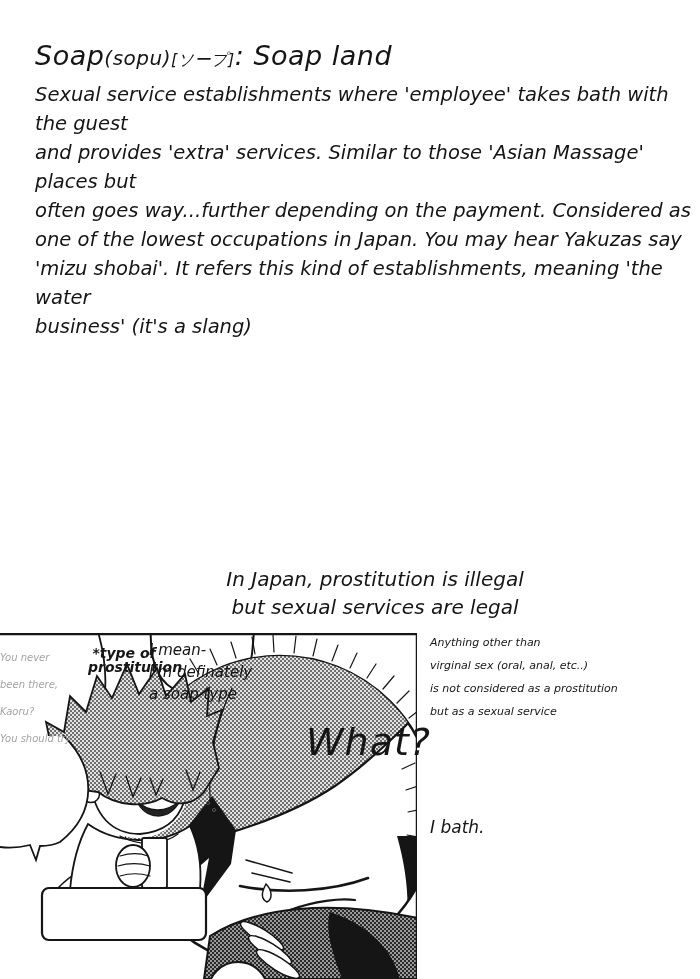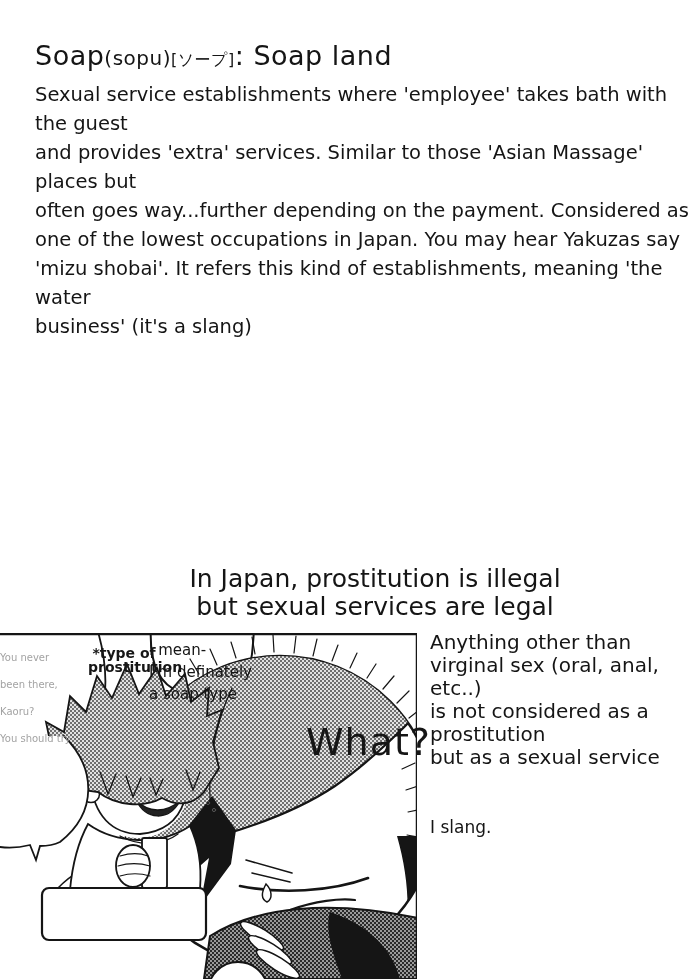--- a/index.html
+++ b/index.html
@@ -1,36 +1,36 @@
 <!DOCTYPE html>
 <html><head>
 <meta charset="utf-8">
 <style>
   html,body{margin:0;padding:0;background:#fff;}
   .page{position:relative;width:700px;height:979px;background:#ffffff;overflow:hidden;
         font-family:"DejaVu Sans",sans-serif;color:#151515;}
-  .comic{}
+  .comic{font-style:italic;}
   .abs{position:absolute;}
   .pre{white-space:pre-line;}
   
   .title{left:35px;top:40px;font-size:27px;letter-spacing:.5px;}
   .title .small{font-size:20px;}
   .title .smaller{font-size:16px;}
   .definition{left:35px;top:80px;width:662px;font-size:19.5px;line-height:29px;}
-  .center-note{left:170px;top:565px;width:410px;text-align:center;font-size:25px;line-height:28px;}
+  .center-note{left:170px;top:565px;width:410px;text-align:center;font-size:20px;line-height:28px;}
   
   .bubble-text{color:#a3a3a3;font-size:10px;line-height:27px;}
   .t-you-never{left:0px;top:644px;width:104px;}
   .t-footnote{left:88px;top:646px;width:72px;text-align:center;font-size:14px;line-height:14px;
               font-weight:bold;color:#161616;}
   .t-i-mean{left:149px;top:639px;width:108px;text-align:left;font-size:15px;line-height:22px;}
   .t-what{left:306px;top:720px;font-size:38px;letter-spacing:1px;}
   .t-soap-good{left:2px;top:770px;width:70px;line-height:26px;}
   
-  .explanation{left:430px;top:631px;width:266px;font-size:20px;line-height:23px;}
+  .explanation{left:430px;top:631px;width:266px;font-size:11px;line-height:23px;}
   .i-know{left:430px;top:817px;font-size:17px;}
   svg{position:absolute;left:0;top:632px;}
 </style>
 </head>
 <body>
 
 <div class="page comic">
 
   <div class="abs title">
     <span>Soap</span><span class="small">(sopu)</span><span class="smaller">[ソープ]</span><span>: Soap land</span>
@@ -133,15 +133,15 @@
 prostitution</div>
   <div class="abs pre t-i-mean">I mean-
 I'm definately
 a soap type</div>
   <div class="abs t-what">What?</div>
 
   <div class="abs pre explanation">Anything other than
 virginal sex (oral, anal, etc..)
 is not considered as a prostitution
 but as a sexual service</div>
-  <div class="abs i-know">I slang.</div>
+  <div class="abs i-know">I bath.</div>
 
 </div>
 
 </body></html>

